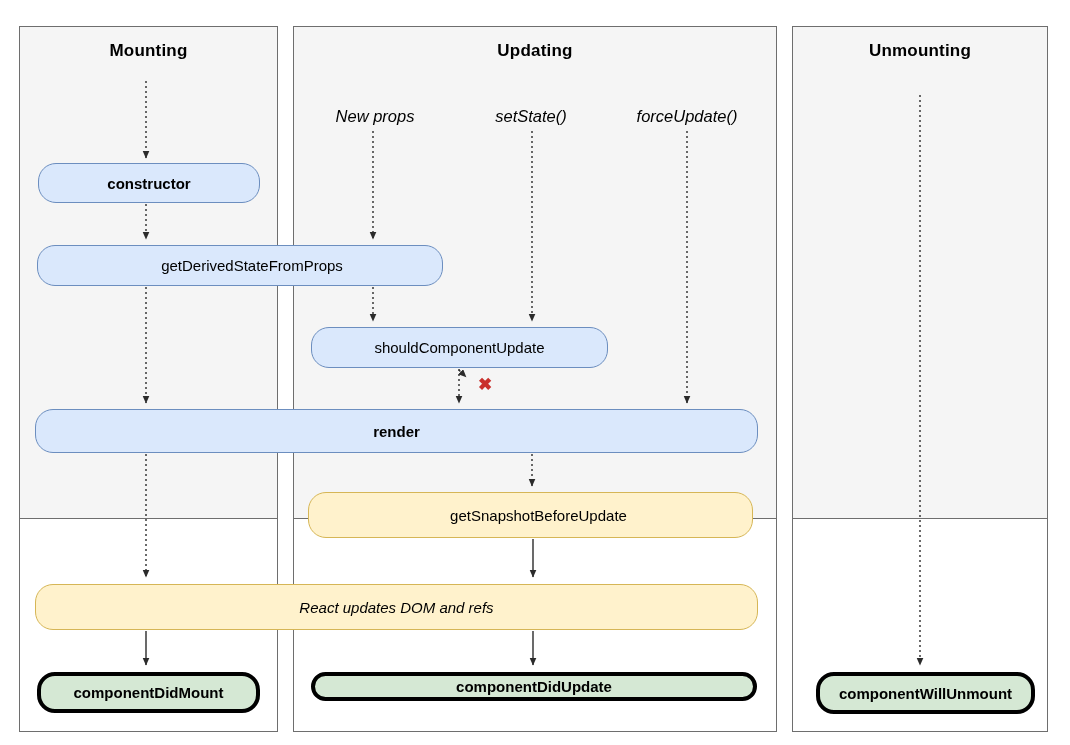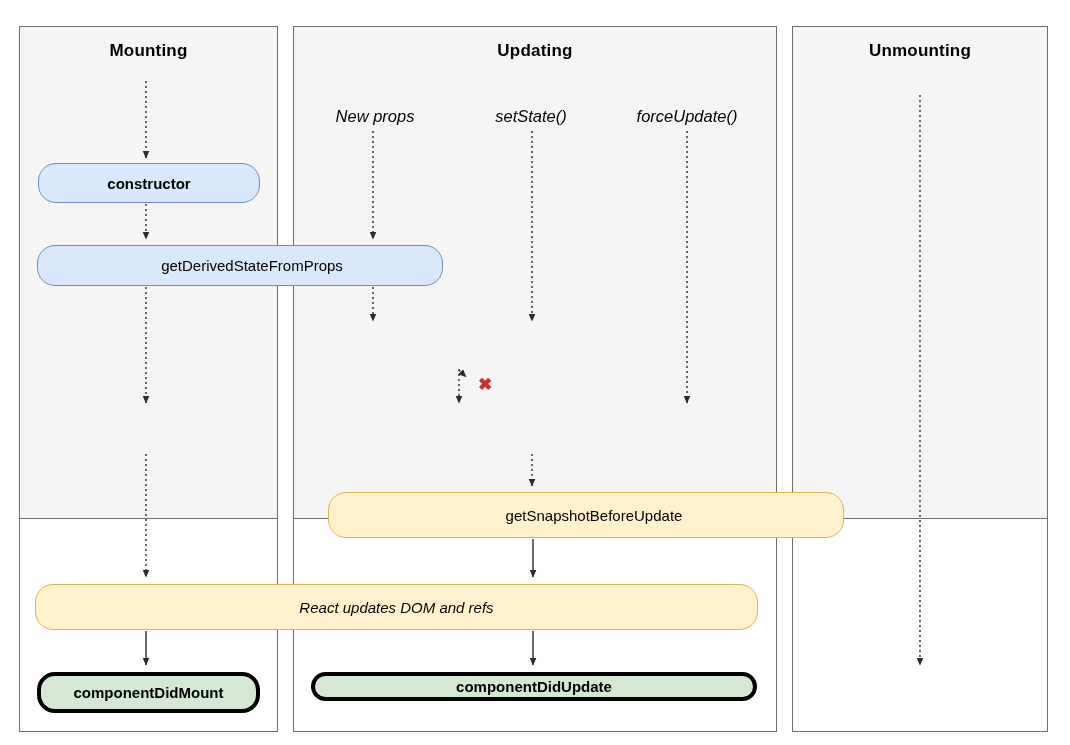--- a/index.html
+++ b/index.html
@@ -89,24 +89,27 @@
 
     <path class="dash" d="M920 86 V656" marker-end="url(#ah)"></path>
   </svg>
 
   <div class="cancel-x" style="left:485px;top:375px;">✖</div>
 
   <div class="node blue bold" style="left:38px;top:154px;width:222px;height:40px;">constructor</div>
 
   <div class="node blue" style="left:37px;top:236px;width:406px;height:41px;padding-left:24px;">getDerivedStateFromProps</div>
 
+  <div class="node blue" style="left:311px;top:318px;width:297px;height:41px;">shouldComponentUpdate</div>
 
+  <div class="node blue bold" style="left:35px;top:400px;width:723px;height:44px;">render</div>
 
-  <div class="node yellow" style="left:328px;top:483px;width:516px;height:46px;padding-left:16px;">getSnapshotBeforeUpdate</div>
+  <div class="node yellow" style="left:308px;top:483px;width:445px;height:46px;padding-left:16px;">getSnapshotBeforeUpdate</div>
 
   <div class="node yellow italic" style="left:35px;top:575px;width:723px;height:46px;">React updates DOM and refs</div>
 
   <div class="node green bold" style="left:37px;top:663px;width:223px;height:41px;">componentDidMount</div>
 
   <div class="node green bold" style="left:311px;top:663px;width:446px;height:29px;">componentDidUpdate</div>
 
+  <div class="node green bold" style="left:816px;top:663px;width:219px;height:42px;">componentWillUnmount</div>
 
 </div>
 
 </body></html>

